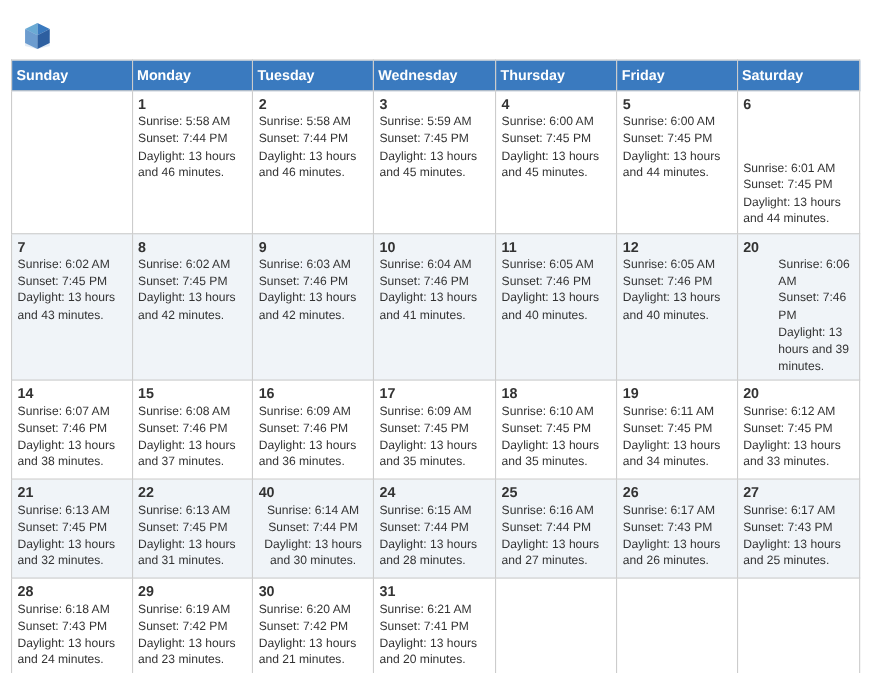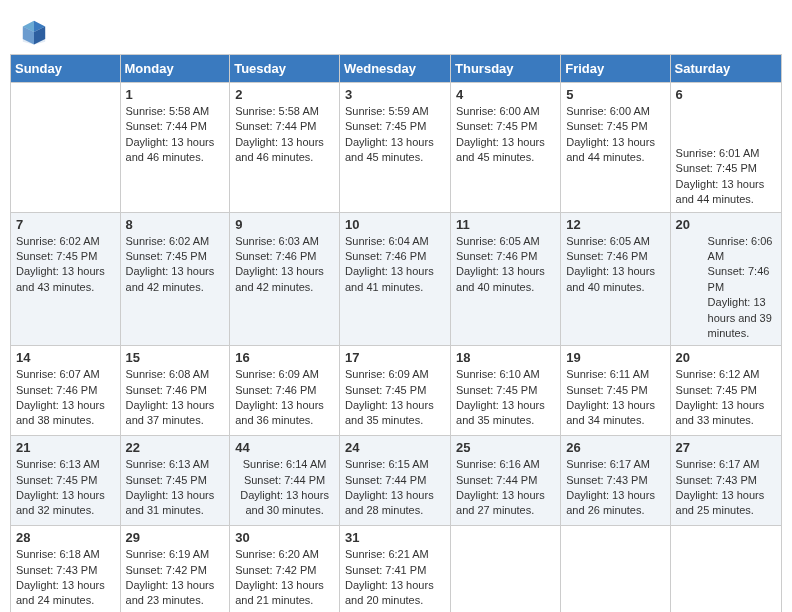--- a/index.html
+++ b/index.html
@@ -266,21 +266,21 @@
 Sunset: 7:45 PM
 Daylight: 13 hours and 32 minutes.</div>
           </td>
           <td>
             <span class="day-number">22</span>
             <div class="day-info" style="white-space: pre-line;">Sunrise: 6:13 AM
 Sunset: 7:45 PM
 Daylight: 13 hours and 31 minutes.</div>
           </td>
           <td>
-            <span class="day-number">44</span>
+            <span class="day-number">40</span>
             <div class="day-info" style="white-space: pre-line; text-align: center;">Sunrise: 6:14 AM
 Sunset: 7:44 PM
 Daylight: 13 hours and 30 minutes.</div>
           </td>
           <td>
             <span class="day-number">24</span>
             <div class="day-info" style="white-space: pre-line;">Sunrise: 6:15 AM
 Sunset: 7:44 PM
 Daylight: 13 hours and 28 minutes.</div>
           </td>

